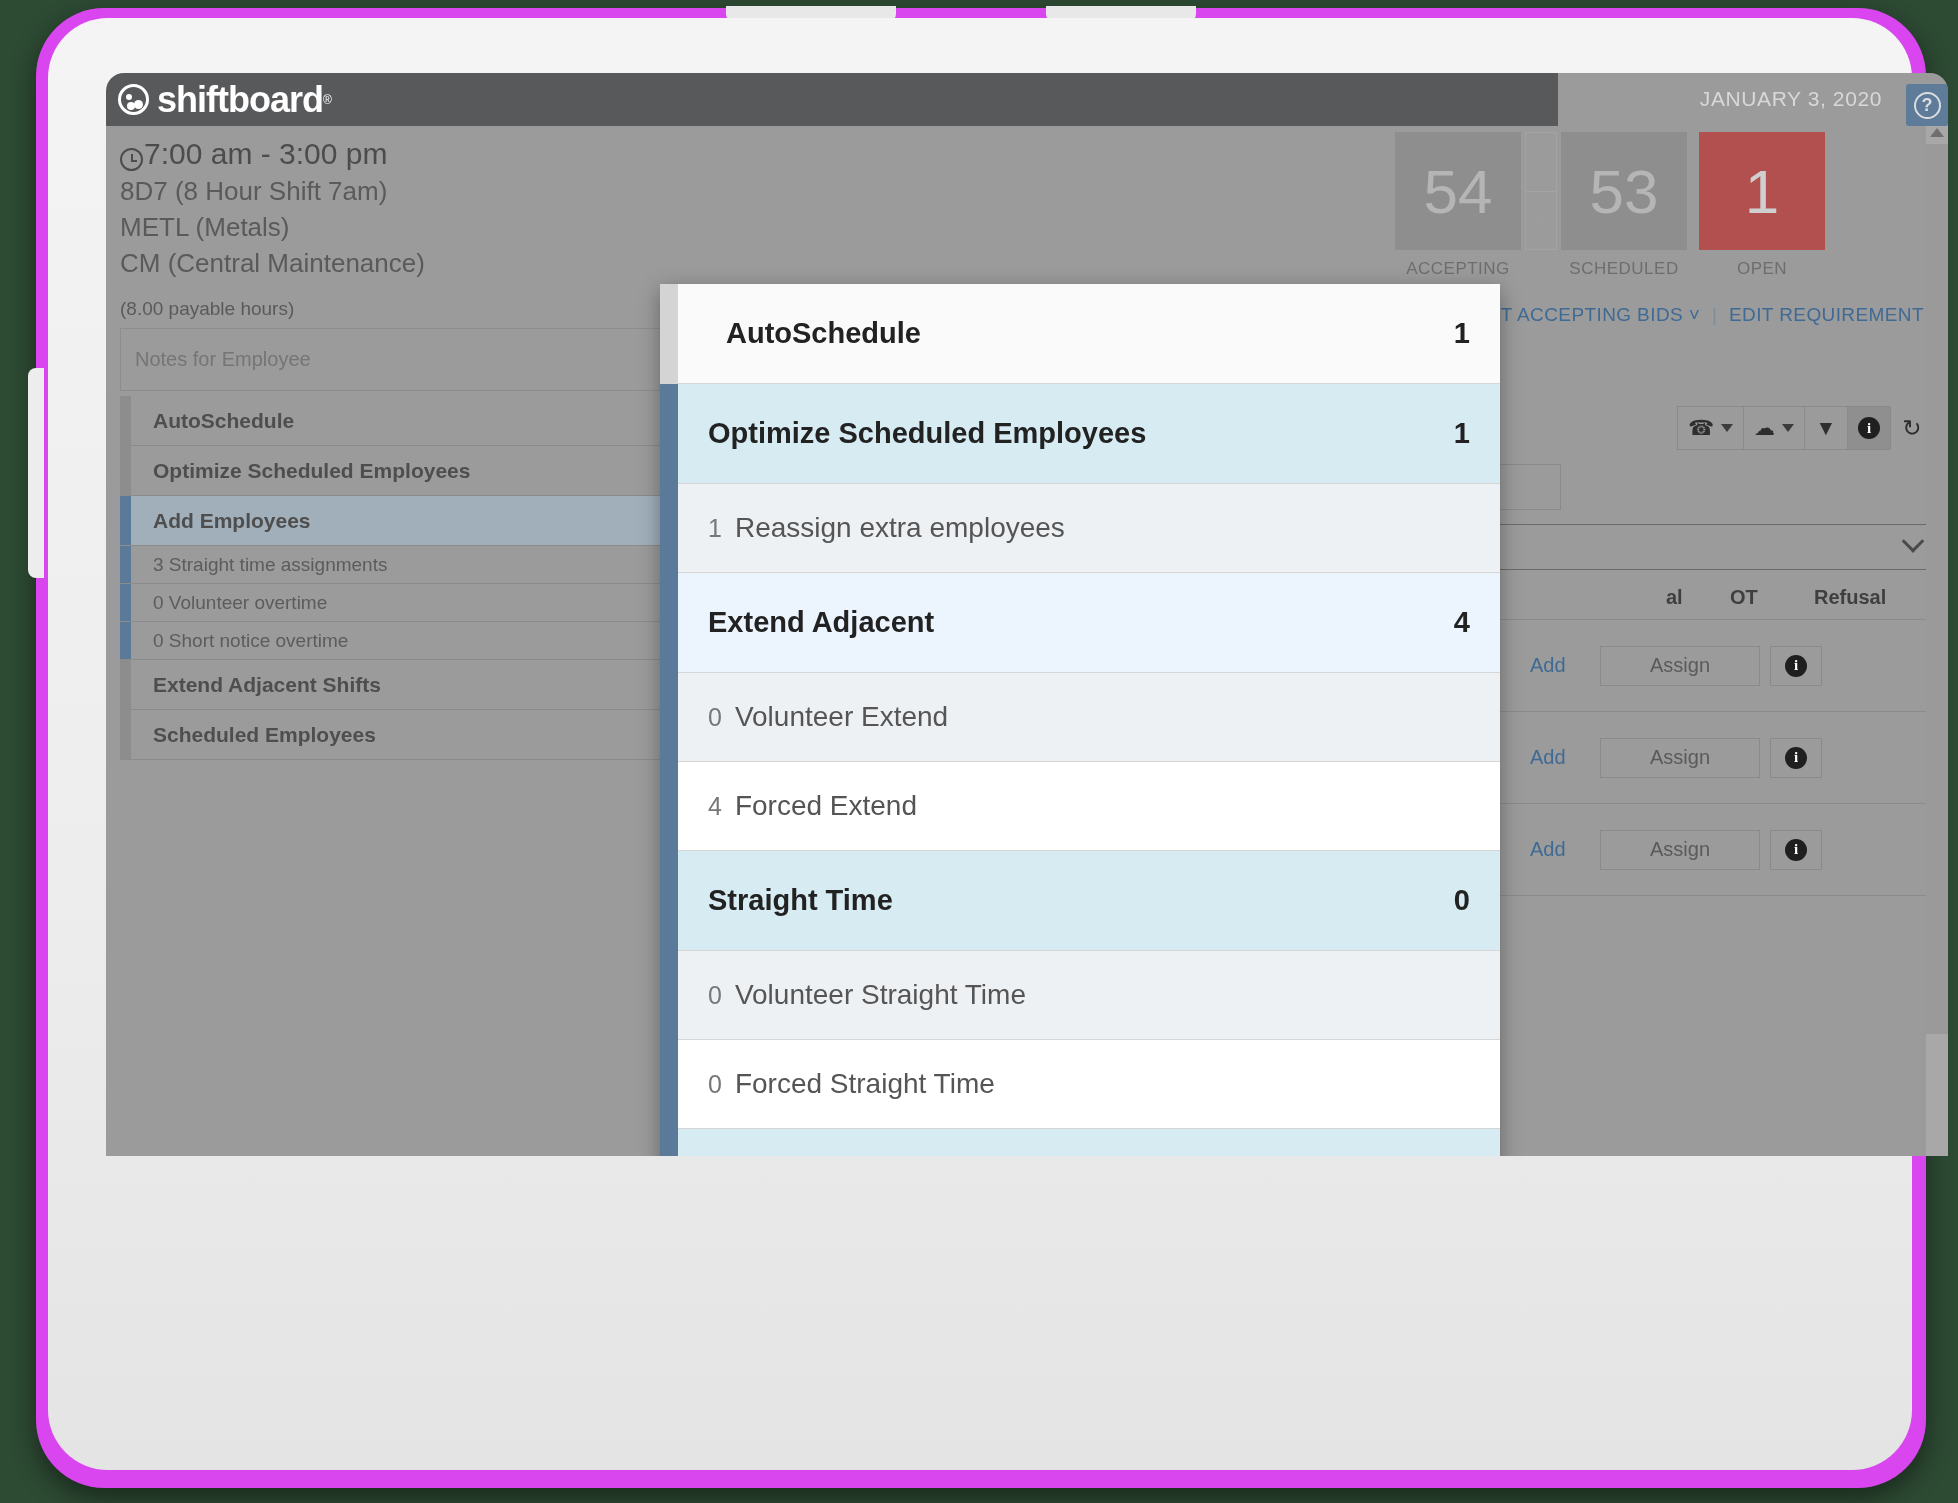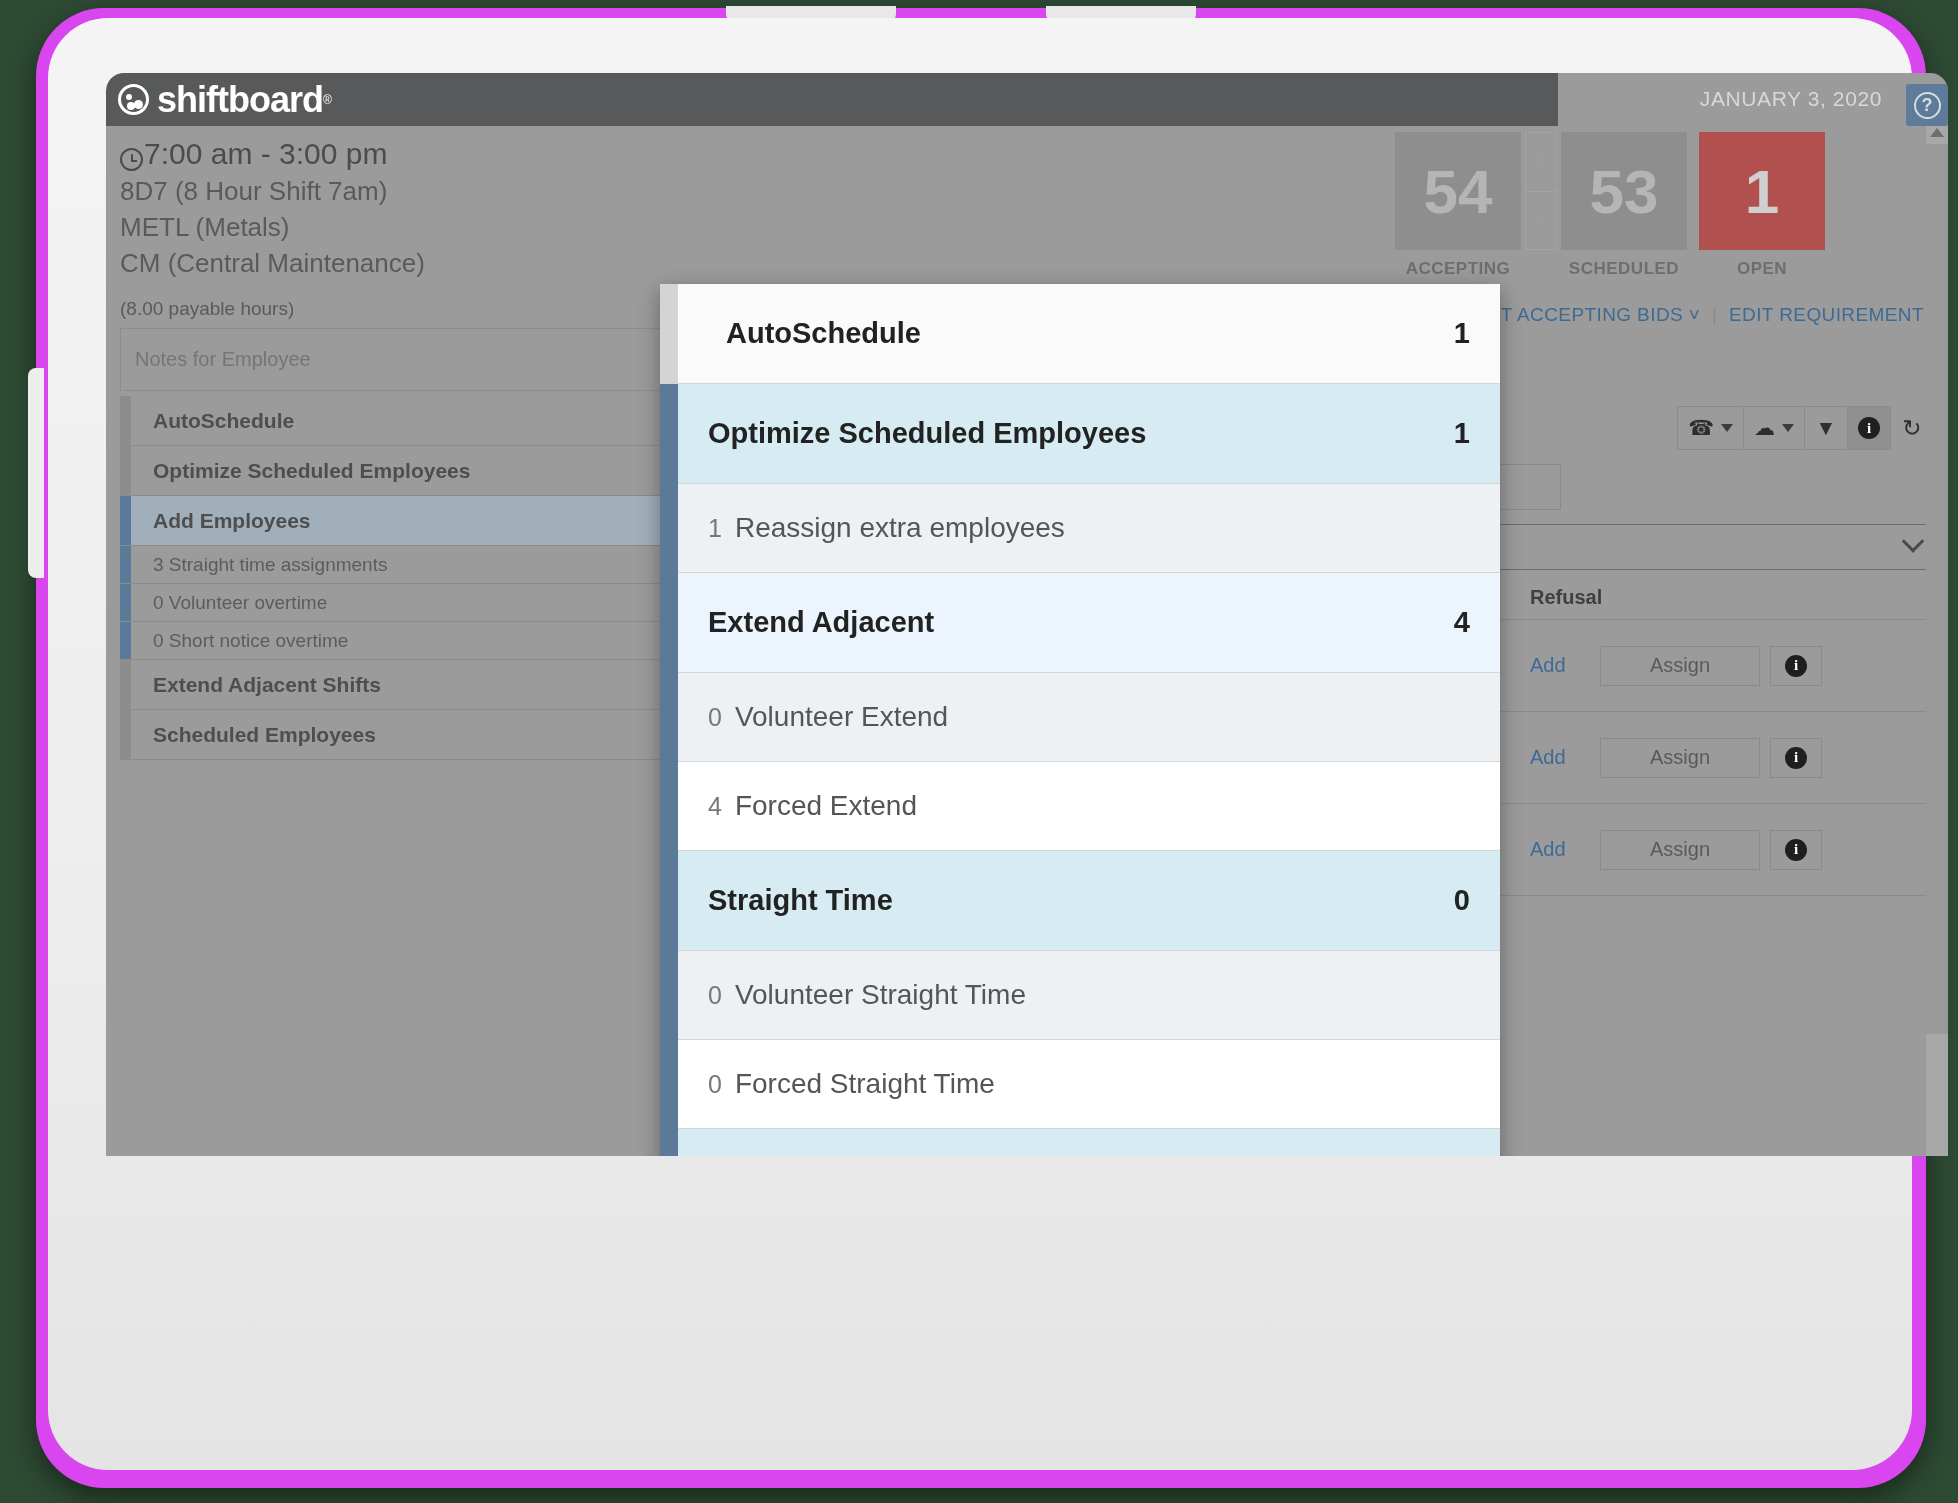--- a/index.html
+++ b/index.html
@@ -123,21 +123,21 @@
   #payable-hours { font-size: 19px; color: #5a5a5a; margin-top: 19px; }
   #notes-input {
     margin-top: 8px; width: 1185px; height: 63px;
     border: 1px solid #8d8d8d; background: transparent;
     color: #7d7d7d; font-size: 20px; padding: 10px 14px;
     font-family: "Liberation Sans", sans-serif;
   }
 
   
   #stats { position: absolute; left: 1289px; top: 6px; display: flex; align-items: flex-start; gap: 0; }
-  .stat { width: 126px; text-align: center; font-weight: bold; }
+  .stat { width: 126px; text-align: center; }
   .stat .box {
     height: 118px; display: flex; align-items: center; justify-content: center;
     font-size: 62px; color: #b5b5b5; background: #8e8e8e;
   }
   .stat.open .box { background: #b2504f; color: #cfcfcf; }
   .stat .cap { margin-top: 9px; font-size: 17px; color: #6e6e6e; letter-spacing: .5px; }
   #stepper {
     width: 32px; height: 118px; border: 1px solid #a3a3a3;
     display: flex; flex-direction: column; margin: 0 4px;
   }
@@ -180,21 +180,21 @@
     margin-top: 14px; height: 46px; border: 1px solid #8a8a8a; background: transparent;
   }
   #hours-select {
     margin-top: 14px; height: 46px; border: 1px solid #6a6a6a; background: transparent;
     display: flex; align-items: center; justify-content: space-between;
     padding: 0 12px; color: #7e7e7e; font-size: 21px;
   }
   .chev-down { width: 16px; height: 16px; border-right: 3px solid #4a4a4a; border-bottom: 3px solid #4a4a4a; transform: rotate(45deg) translate(-4px,-4px); }
   #tbl-head {
     margin-top: 16px; display: flex; font-size: 20px; font-weight: bold; color: #3f3f3f;
-    padding-bottom: 10px; border-bottom: 1px solid #8b8b8b;
+    padding-bottom: 10px; border-bottom: 1px solid #8b8b8b; justify-content: flex-end;
   }
   #tbl-head .c-final { width: 64px; }
   #tbl-head .c-ot { width: 84px; }
   #tbl-head .c-ref { width: 120px; }
   .tbl-row {
     display: flex; align-items: center; height: 92px;
     border-bottom: 1px solid #8b8b8b; font-size: 20px; color: #444;
   }
   .tbl-row .c-final { width: 64px; }
   .tbl-row .c-ot { width: 84px; }

